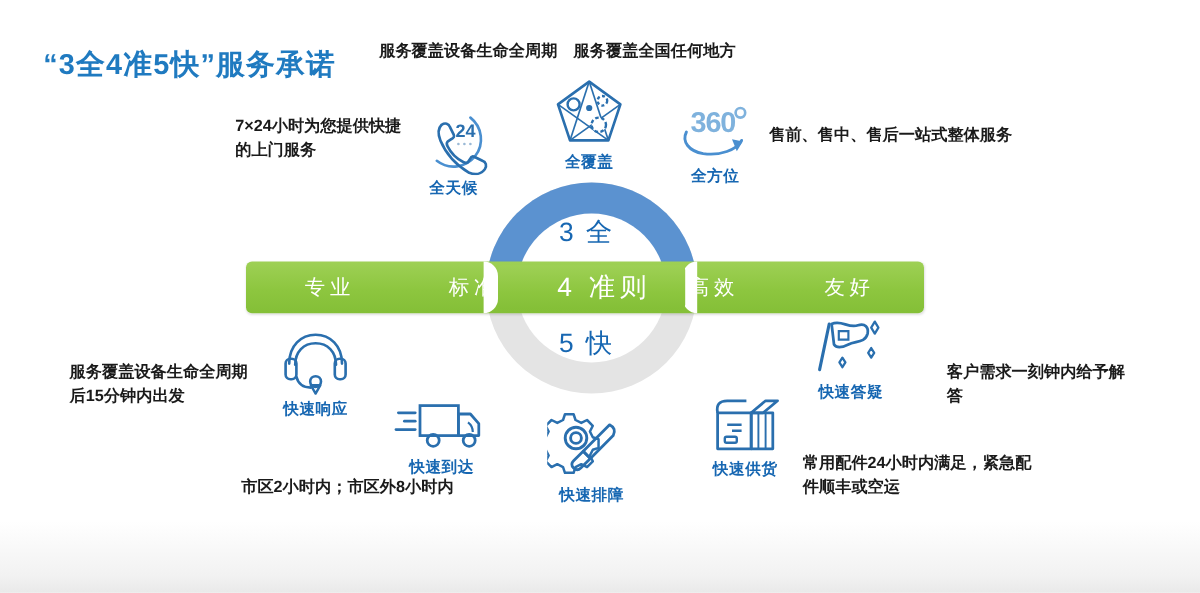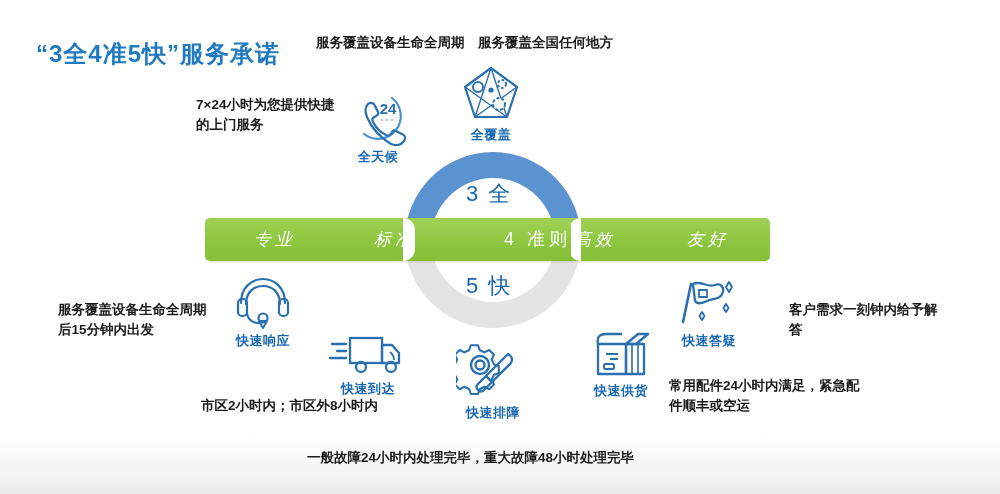--- a/index.html
+++ b/index.html
@@ -25,34 +25,34 @@
         background:#e4e4e4;}
   #ring-top{position:absolute;left:0;top:0;width:176px;height:88px;
         border-top-left-radius:88px;border-top-right-radius:88px;
         background:#5b92d0;}
   #ring-hole{position:absolute;left:26px;top:26px;width:124px;height:124px;
         border-radius:50%;background:#ffffff;}
 
   
   #greenbar{left:205px;top:218px;width:565px;height:43px;border-radius:5px;
      background:linear-gradient(180deg,#9ed055 0%,#8dc63f 55%,#84bf37 100%);
-     box-shadow:0 1px 2px rgba(0,0,0,.12);font-style:italic;}
+     box-shadow:0 1px 2px rgba(0,0,0,.12);}
   #greenbar .seg{position:absolute;top:0;height:43px;line-height:43px;
      color:#ffffff;font-size:17px;font-weight:normal;text-align:center;letter-spacing:4px;}
 
   
   .arcnotch{position:absolute;width:12px;height:43px;background:#ffffff;top:218px;}
   #notch-l{left:403px;border-top-right-radius:12px;border-bottom-right-radius:12px;}
   #notch-r{left:569px;border-top-left-radius:12px;border-bottom-left-radius:12px;}
 
   
   #innerpill{left:415px;top:221px;width:156px;height:37px;border-radius:4px;
      background:linear-gradient(180deg,#9ed055 0%,#8dc63f 60%,#84bf37 100%);}
-  #innerpill span{display:block;line-height:37px;text-align:right;color:#ffffff;
-     font-size:18px;letter-spacing:4px;padding-left:21px;}
+  #innerpill span{display:block;line-height:37px;text-align:center;color:#ffffff;
+     font-size:22px;letter-spacing:4px;padding-left:21px;}
 
   
   .ringtxt{width:176px;left:405px;text-align:center;color:#1767b2;font-size:22px;letter-spacing:10px;}
   #ring-t3{top:179px;}
   #ring-t5{top:271px;}
 
   
   .iconblock{position:absolute;width:96px;text-align:center;}
   .iconblock svg{display:block;margin:0 auto;}
   .iconblock .cap{margin-top:3px;}
@@ -114,23 +114,33 @@
       <line x1="6" y1="25" x2="48" y2="55" stroke="#2a6fae" stroke-width="1.4"></line>
       <line x1="58" y1="25" x2="16" y2="55" stroke="#2a6fae" stroke-width="1.4"></line>
       <circle cx="19" cy="25" r="5" fill="#ffffff" stroke="#2a6fae" stroke-width="2"></circle>
       <circle cx="43" cy="22" r="4" fill="#ffffff" stroke="#2a6fae" stroke-width="2" stroke-dasharray="2.5 2"></circle>
       <circle cx="40" cy="42" r="6" fill="#ffffff" stroke="#2a6fae" stroke-width="2" stroke-dasharray="3 2"></circle>
       <circle cx="32" cy="28" r="2.6" fill="#2a6fae"></circle>
     </svg>
     <div class="bluelbl cap">全覆盖</div>
   </div>
 
+  <div class="iconblock" style="left:548px;top:84px;">
+    <svg width="72" height="52" viewBox="0 0 72 52">
+      <text x="34" y="26" font-size="24" font-family="Liberation Sans, sans-serif" fill="#7fb2dd" font-weight="bold" text-anchor="middle" letter-spacing="-1">360</text>
+      <circle cx="57" cy="10" r="4" fill="none" stroke="#7fb2dd" stroke-width="2.2"></circle>
+      <path d="M12 26 C8 34 14 42 26 44 C40 46 54 41 58 33" fill="none" stroke="#4a8fd0" stroke-width="2.4" stroke-linecap="round"></path>
+      <path d="M50 32 L59 34 L54 42 Z" fill="#4a8fd0"></path>
+    </svg>
+    <div class="bluelbl cap">全方位</div>
+  </div>
 
   <div class="abs blk" style="left:196px;top:95px;width:200px;">7×24小时为您提供快捷
 的上门服务</div>
+  <div class="abs blk" style="left:641px;top:103px;width:230px;">售前、售中、售后一站式整体服务</div>
 
   <div class="iconblock" style="left:215px;top:274px;">
     <svg width="62" height="56" viewBox="0 0 62 56">
       <path d="M9 29 C9 14 19 5 31 5 C43 5 53 14 53 29" fill="none" stroke="#2a6fae" stroke-width="2.2" stroke-linecap="round"></path>
       <path d="M14 30 C14 19 21 12 31 12 C41 12 48 19 48 30" fill="none" stroke="#2a6fae" stroke-width="2.2" stroke-linecap="round"></path>
       <rect x="6" y="25" width="9" height="17" rx="4" fill="none" stroke="#2a6fae" stroke-width="2.2"></rect>
       <rect x="47" y="25" width="9" height="17" rx="4" fill="none" stroke="#2a6fae" stroke-width="2.2"></rect>
       <path d="M15 40 C17 48 23 49 27 49" fill="none" stroke="#2a6fae" stroke-width="2.2" stroke-linecap="round"></path>
       <circle cx="31" cy="44" r="4.5" fill="none" stroke="#2a6fae" stroke-width="2.2"></circle>
       <path d="M27 47 L31 54 L35 47 Z" fill="none" stroke="#2a6fae" stroke-width="2" stroke-linejoin="round"></path>
@@ -171,36 +181,35 @@
       <line x1="46" y1="16" x2="46" y2="46" stroke="#2a6fae" stroke-width="1.6"></line>
       <line x1="52" y1="16" x2="52" y2="46" stroke="#2a6fae" stroke-width="1.6"></line>
       <path d="M12 16 q-2 -10 8 -10 h16" fill="none" stroke="#2a6fae" stroke-width="2.3" stroke-linejoin="round"></path>
       <line x1="20" y1="26" x2="32" y2="26" stroke="#2a6fae" stroke-width="2"></line>
       <line x1="24" y1="31" x2="32" y2="31" stroke="#2a6fae" stroke-width="2"></line>
       <rect x="18" y="36" width="10" height="5" rx="1.5" fill="none" stroke="#2a6fae" stroke-width="2"></rect>
     </svg>
     <div class="bluelbl cap">快速供货</div>
   </div>
 
-  <div class="iconblock" style="left:661px;top:274px;">
+  <div class="iconblock" style="left:661px;top:260px;">
     <svg width="76" height="56" viewBox="0 0 76 56">
       <line x1="20" y1="10" x2="12" y2="48" stroke="#2a6fae" stroke-width="2.6" stroke-linecap="round"></line>
       <path d="M22 10 C30 6 36 14 44 11 C50 9 53 13 52 18 C50 26 42 24 36 27 C30 30 26 30 24 27 Z" fill="none" stroke="#2a6fae" stroke-width="2.3" stroke-linejoin="round"></path>
       <path d="M28 16 h8 v7 h-8 z" fill="none" stroke="#2a6fae" stroke-width="1.8"></path>
       <g fill="none" stroke="#2a6fae" stroke-width="1.9" stroke-linejoin="round">
         <path d="M58 8 l3 5 l-3 5 l-3 -5 z"></path>
         <path d="M55 30 l2.5 4 l-2.5 4 l-2.5 -4 z"></path>
         <path d="M31 38 l2.5 4 l-2.5 4 l-2.5 -4 z"></path>
       </g>
     </svg>
     <div class="bluelbl cap">快速答疑</div>
   </div>
 
   <div class="abs blk" style="left:58px;top:300px;width:230px;">服务覆盖设备生命全周期
 后15分钟内出发</div>
   <div class="abs blk" style="left:201px;top:396px;width:300px;">市区2小时内；市区外8小时内</div>
   <div class="abs blk" style="left:669px;top:376px;width:240px;">常用配件24小时内满足，紧急配
 件顺丰或空运</div>
   <div class="abs blk" style="left:789px;top:300px;width:180px;">客户需求一刻钟内给予解
 答</div>
-  <div class="abs blk" style="left:307px;top:448px;width:420px;">一般故障24小时内处理完毕，重大故障48小时处理完毕</div>
 
 </div>
 
 </body></html>

